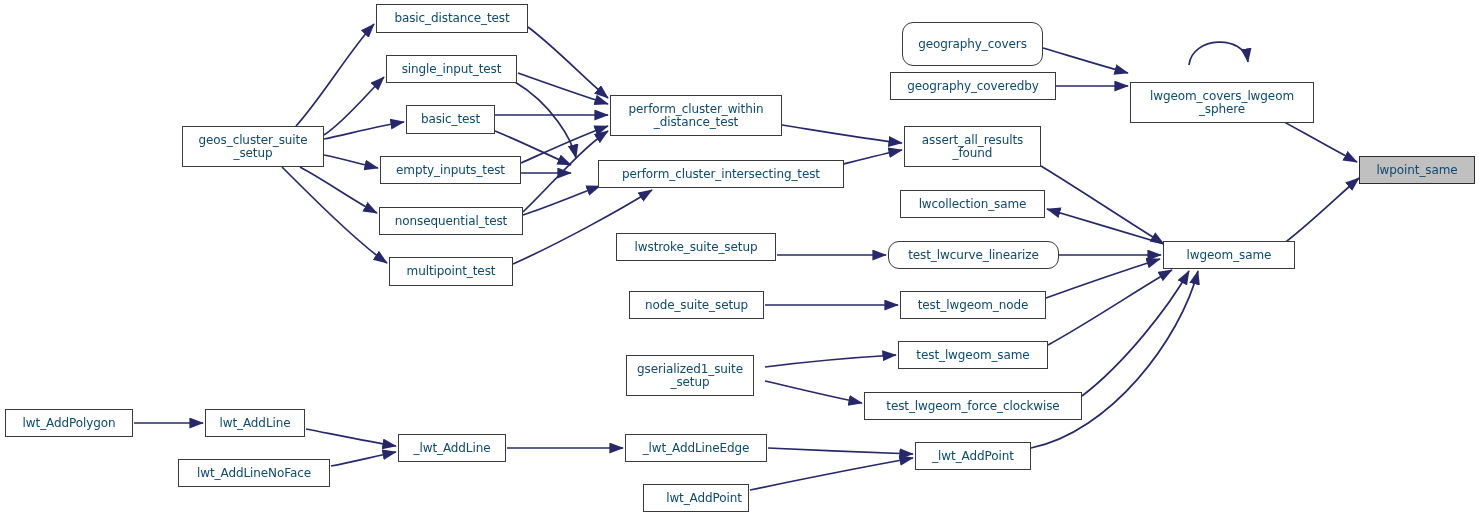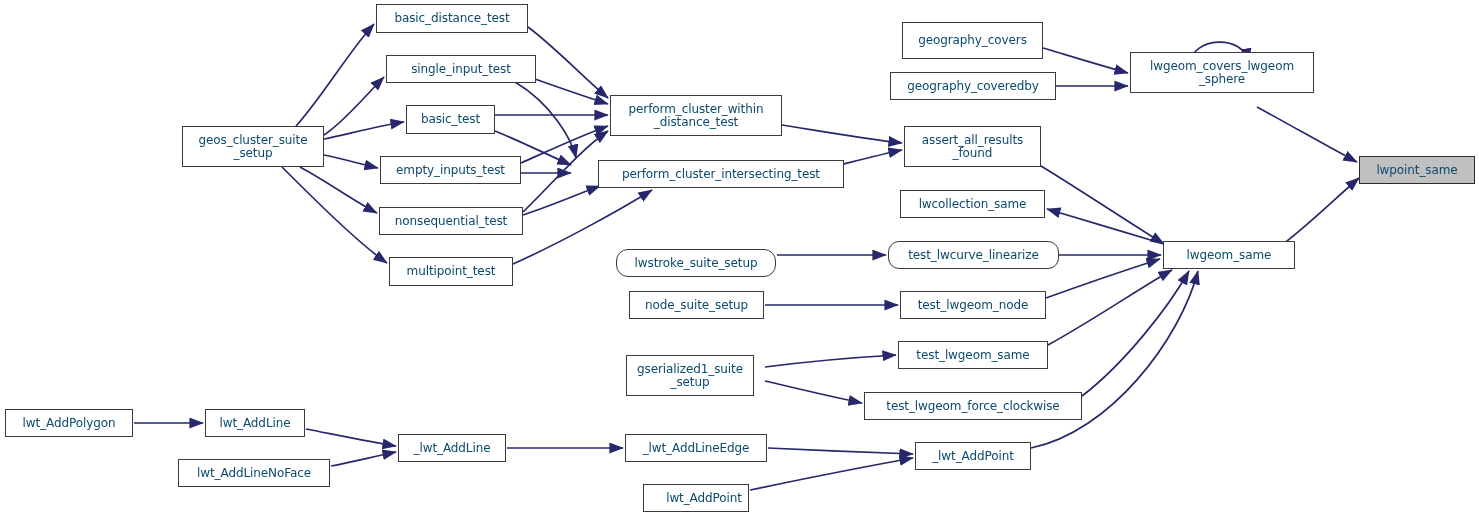--- a/index.html
+++ b/index.html
@@ -60,44 +60,44 @@
         <path d="M 134 423 C 156 423 182 423 203 423" marker-end="url(#ah)"></path>
         <path d="M 306 429 C 332 434 370 442 396 446" marker-end="url(#ah)"></path>
         <path d="M 331 466 C 352 462 376 456 396 452" marker-end="url(#ah)"></path>
         <path d="M 507 448 C 540 448 592 448 623 448" marker-end="url(#ah)"></path>
         <path d="M 768 448 C 810 450 880 453 913 454" marker-end="url(#ah)"></path>
         <path d="M 750 490 C 798 480 874 465 913 458" marker-end="url(#ah)"></path>
       </g>
   </svg>
   <div id="node-layer">
       <div class="node" style="left: 376px; top: 4px; width: 152px; height: 29px;">basic_distance_test</div>
-      <div class="node" style="left: 386px; top: 55px; width: 150px; height: 28px;">single_input_test</div>
+      <div class="node" style="left: 386px; top: 55px; width: 131px; height: 28px;">single_input_test</div>
       <div class="node" style="left: 406px; top: 105px; width: 89px; height: 29px;">basic_test</div>
       <div class="node" style="left: 182px; top: 126px; width: 142px; height: 41px;">geos_cluster_suite
 _setup</div>
       <div class="node" style="left: 380px; top: 156px; width: 141px; height: 28px;">empty_inputs_test</div>
       <div class="node" style="left: 379px; top: 207px; width: 144px; height: 28px;">nonsequential_test</div>
       <div class="node" style="left: 389px; top: 257px; width: 124px; height: 29px;">multipoint_test</div>
       <div class="node" style="left: 610px; top: 95px; width: 172px; height: 41px;">perform_cluster_within
 _distance_test</div>
       <div class="node" style="left: 573px; top: 160px; width: 246px; height: 28px; margin-left: 25px;">perform_cluster_intersecting_test</div>
-      <div class="node" style="left: 902px; top: 22px; width: 141px; height: 37px;">geography_covers</div>
+      <div class="node" style="left: 902px; top: 22px; width: 141px; height: 44px; border-radius: 11px;">geography_covers</div>
       <div class="node" style="left: 890px; top: 72px; width: 166px; height: 28px;">geography_coveredby</div>
       <div class="node" style="left: 904px; top: 126px; width: 137px; height: 41px;">assert_all_results
 _found</div>
       <div class="node" style="left: 900px; top: 190px; width: 145px; height: 28px;">lwcollection_same</div>
-      <div class="node" style="left: 616px; top: 249px; width: 160px; height: 28px; border-radius: 12px;">lwstroke_suite_setup</div>
+      <div class="node" style="left: 616px; top: 233px; width: 160px; height: 28px;">lwstroke_suite_setup</div>
       <div class="node" style="left: 888px; top: 241px; width: 171px; height: 28px; border-radius: 11px;">test_lwcurve_linearize</div>
       <div class="node" style="left: 629px; top: 291px; width: 135px; height: 28px; text-align: center;">node_suite_setup</div>
       <div class="node" style="left: 900px; top: 291px; width: 146px; height: 28px;">test_lwgeom_node</div>
       <div class="node" style="left: 626px; top: 355px; width: 128px; height: 41px; text-align: center;">gserialized1_suite
 _setup</div>
       <div class="node" style="left: 898px; top: 341px; width: 150px; height: 28px;">test_lwgeom_same</div>
       <div class="node" style="left: 864px; top: 392px; width: 218px; height: 28px;">test_lwgeom_force_clockwise</div>
-      <div class="node" style="left: 1130px; top: 52px; width: 184px; height: 41px;">lwgeom_covers_lwgeom
+      <div class="node" style="left: 1130px; top: 82px; width: 184px; height: 41px;">lwgeom_covers_lwgeom
 _sphere</div>
       <div class="node" style="left: 1163px; top: 241px; width: 132px; height: 28px;">lwgeom_same</div>
       <div class="node hl" style="left: 1359px; top: 156px; width: 116px; height: 28px;">lwpoint_same</div>
       <div class="node" style="left: 5px; top: 409px; width: 128px; height: 28px;">lwt_AddPolygon</div>
       <div class="node" style="left: 205px; top: 409px; width: 100px; height: 28px;">lwt_AddLine</div>
       <div class="node" style="left: 178px; top: 459px; width: 152px; height: 28px;">lwt_AddLineNoFace</div>
       <div class="node" style="left: 398px; top: 434px; width: 108px; height: 28px;">_lwt_AddLine</div>
       <div class="node" style="left: 625px; top: 434px; width: 142px; height: 28px;">_lwt_AddLineEdge</div>
       <div class="node" style="left: 643px; top: 484px; width: 106px; height: 28px; padding-left: 16px;">lwt_AddPoint</div>
       <div class="node" style="left: 915px; top: 442px; width: 116px; height: 28px;">_lwt_AddPoint</div>

